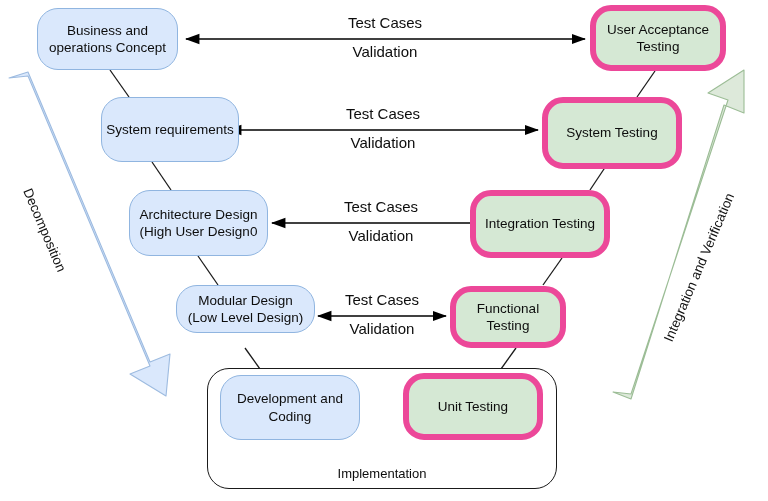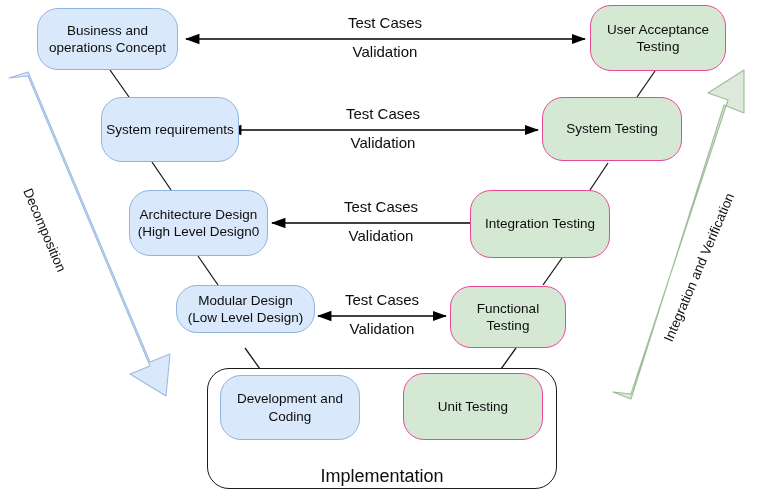--- a/index.html
+++ b/index.html
@@ -40,33 +40,33 @@
     white-space: pre-line;
     padding: 2px 4px;
     z-index: 3;
   }
   .node.blue {
     background: #dae8fc;
     border: 1px solid #90b5e0;
   }
   .node.green {
     background: #d5e8d4;
-    border: 1px solid #ec4899;
+    border: 6px solid #ec4899;
   }
   .group-box {
     position: absolute;
     box-sizing: border-box;
     background: #ffffff;
     border: 1.6px solid #1a1a1a;
     border-radius: 22px;
     z-index: 2;
   }
   .group-label {
     position: absolute;
-    font-size: 18px;
+    font-size: 13px;
     color: #0d0d0d;
     text-align: center;
     z-index: 4;
   }
   .edge-label {
     position: absolute;
     font-size: 15px;
     color: #0d0d0d;
     text-align: center;
     white-space: nowrap;
@@ -121,29 +121,29 @@
 
     <line x1="360" y1="407" x2="403" y2="407" stroke="#1a1a1a" stroke-width="1.5"></line>
   </svg>
 
   <div class="node blue" style="left:37px; top:8px; width:141px; height:62px;">Business and
 operations Concept</div>
 
   <div class="node blue" style="left:101px; top:97px; width:138px; height:65px;">System requirements</div>
 
   <div class="node blue" style="left:129px; top:190px; width:139px; height:66px;">Architecture Design
-(High Level Design0</div>
+(High User Design0</div>
 
   <div class="node blue" style="left:176px; top:285px; width:139px; height:48px;">Modular Design
 (Low Level Design)</div>
 
   <div class="node green" style="left:590px; top:5px; width:136px; height:66px;">User Acceptance
 Testing</div>
 
-  <div class="node green" style="left:542px; top:97px; width:140px; height:64px;">System Testing</div>
+  <div class="node green" style="left:542px; top:97px; width:140px; height:72px;">System Testing</div>
 
   <div class="node green" style="left:470px; top:190px; width:140px; height:68px;">Integration Testing</div>
 
   <div class="node green" style="left:450px; top:286px; width:116px; height:62px;">Functional Testing</div>
 
   <div class="group-box" style="left:207px; top:368px; width:350px; height:121px;"></div>
 
   <div class="node blue" style="left:220px; top:375px; width:140px; height:65px;">Development and
 Coding</div>
 

